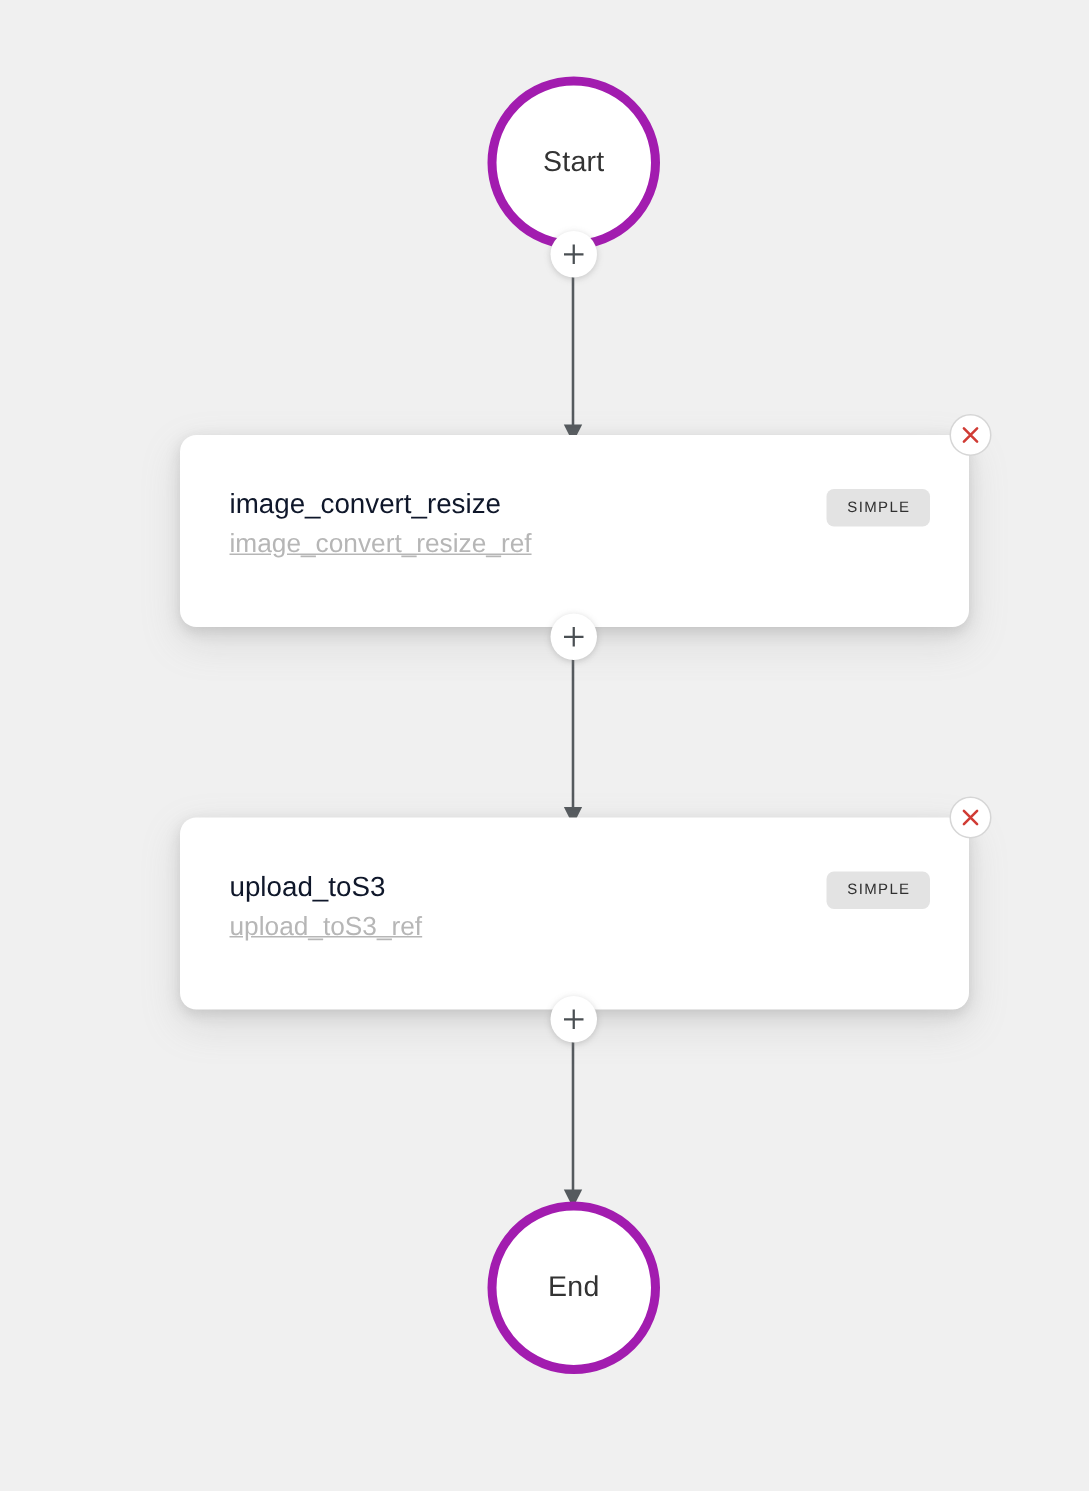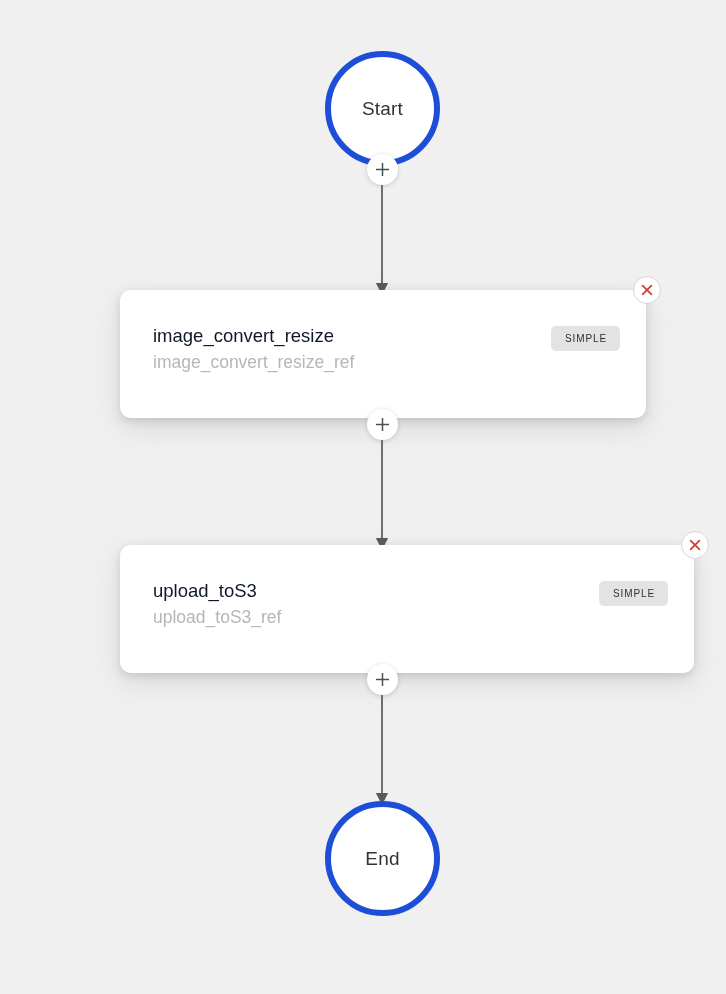--- a/index.html
+++ b/index.html
@@ -32,21 +32,21 @@
     pointer-events: none;
   }
 
   
   .terminal {
     position: absolute;
     width: 115px;
     height: 115px;
     border-radius: 50%;
     background: #ffffff;
-    border: 6px solid #1d4ed8;
+    border: 6px solid #a21caf;
     box-sizing: border-box;
     display: flex;
     align-items: center;
     justify-content: center;
   }
   .terminal-label {
     font-size: 19px;
     color: #333333;
     letter-spacing: 0.2px;
   }
@@ -58,21 +58,21 @@
     position: absolute;
     left: 120px;
     width: 526px;
     height: 128px;
     background: #ffffff;
     border-radius: 11px;
     box-shadow: 0 3px 9px rgba(130,130,130,0.28),
                 0 10px 26px rgba(140,140,140,0.22);
   }
   #node-card-1 { top: 290px; }
-  #node-card-2 { top: 545px; padding-left: 48px; }
+  #node-card-2 { top: 545px; }
 
   .card-body {
     position: absolute;
     left: 33px;
     top: 33px;
     right: 26px;
     display: flex;
     align-items: flex-start;
     justify-content: space-between;
   }
@@ -81,20 +81,21 @@
     font-size: 18.5px;
     color: #0f172a;
     line-height: 26px;
     white-space: nowrap;
   }
   .card-subtitle {
     font-size: 17.5px;
     color: #b6b6b6;
     line-height: 27px;
     white-space: nowrap;
+    text-decoration: underline;
   }
 
   .badge {
     margin-top: 3px;
     background: #e3e3e3;
     color: #303030;
     font-size: 10px;
     letter-spacing: 0.9px;
     padding: 7px 13px 7px 14px;
     border-radius: 5px;

